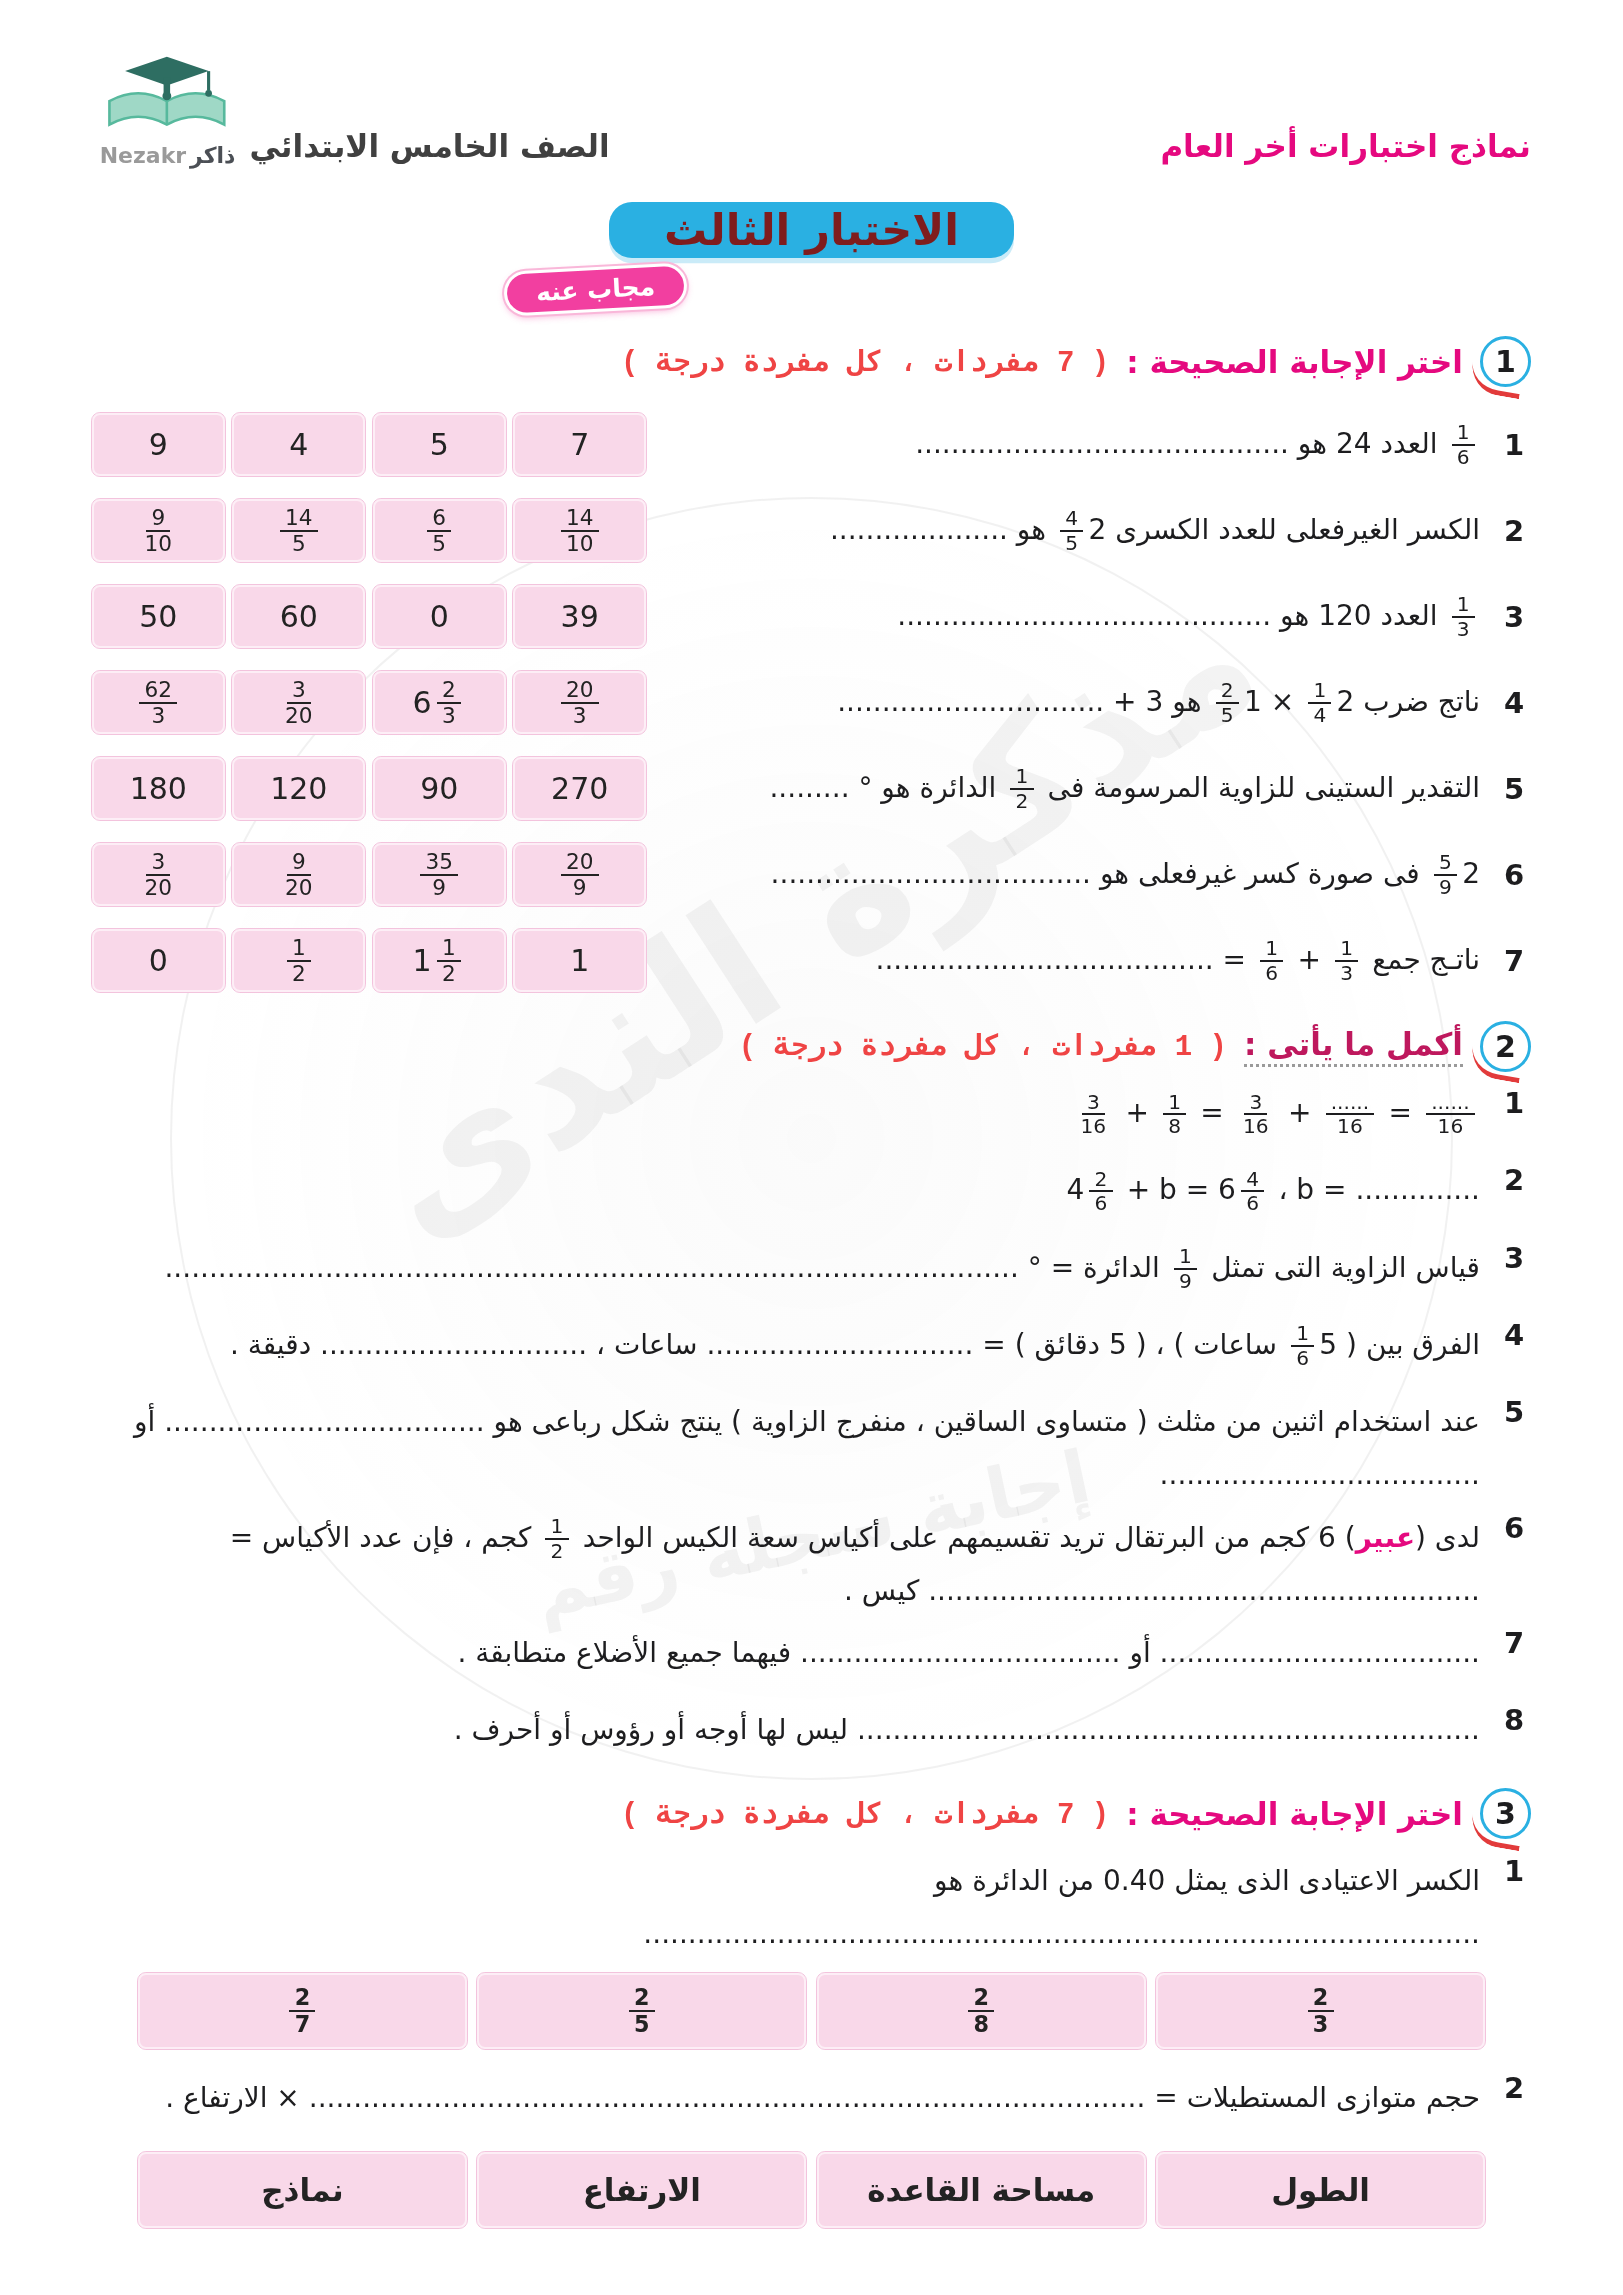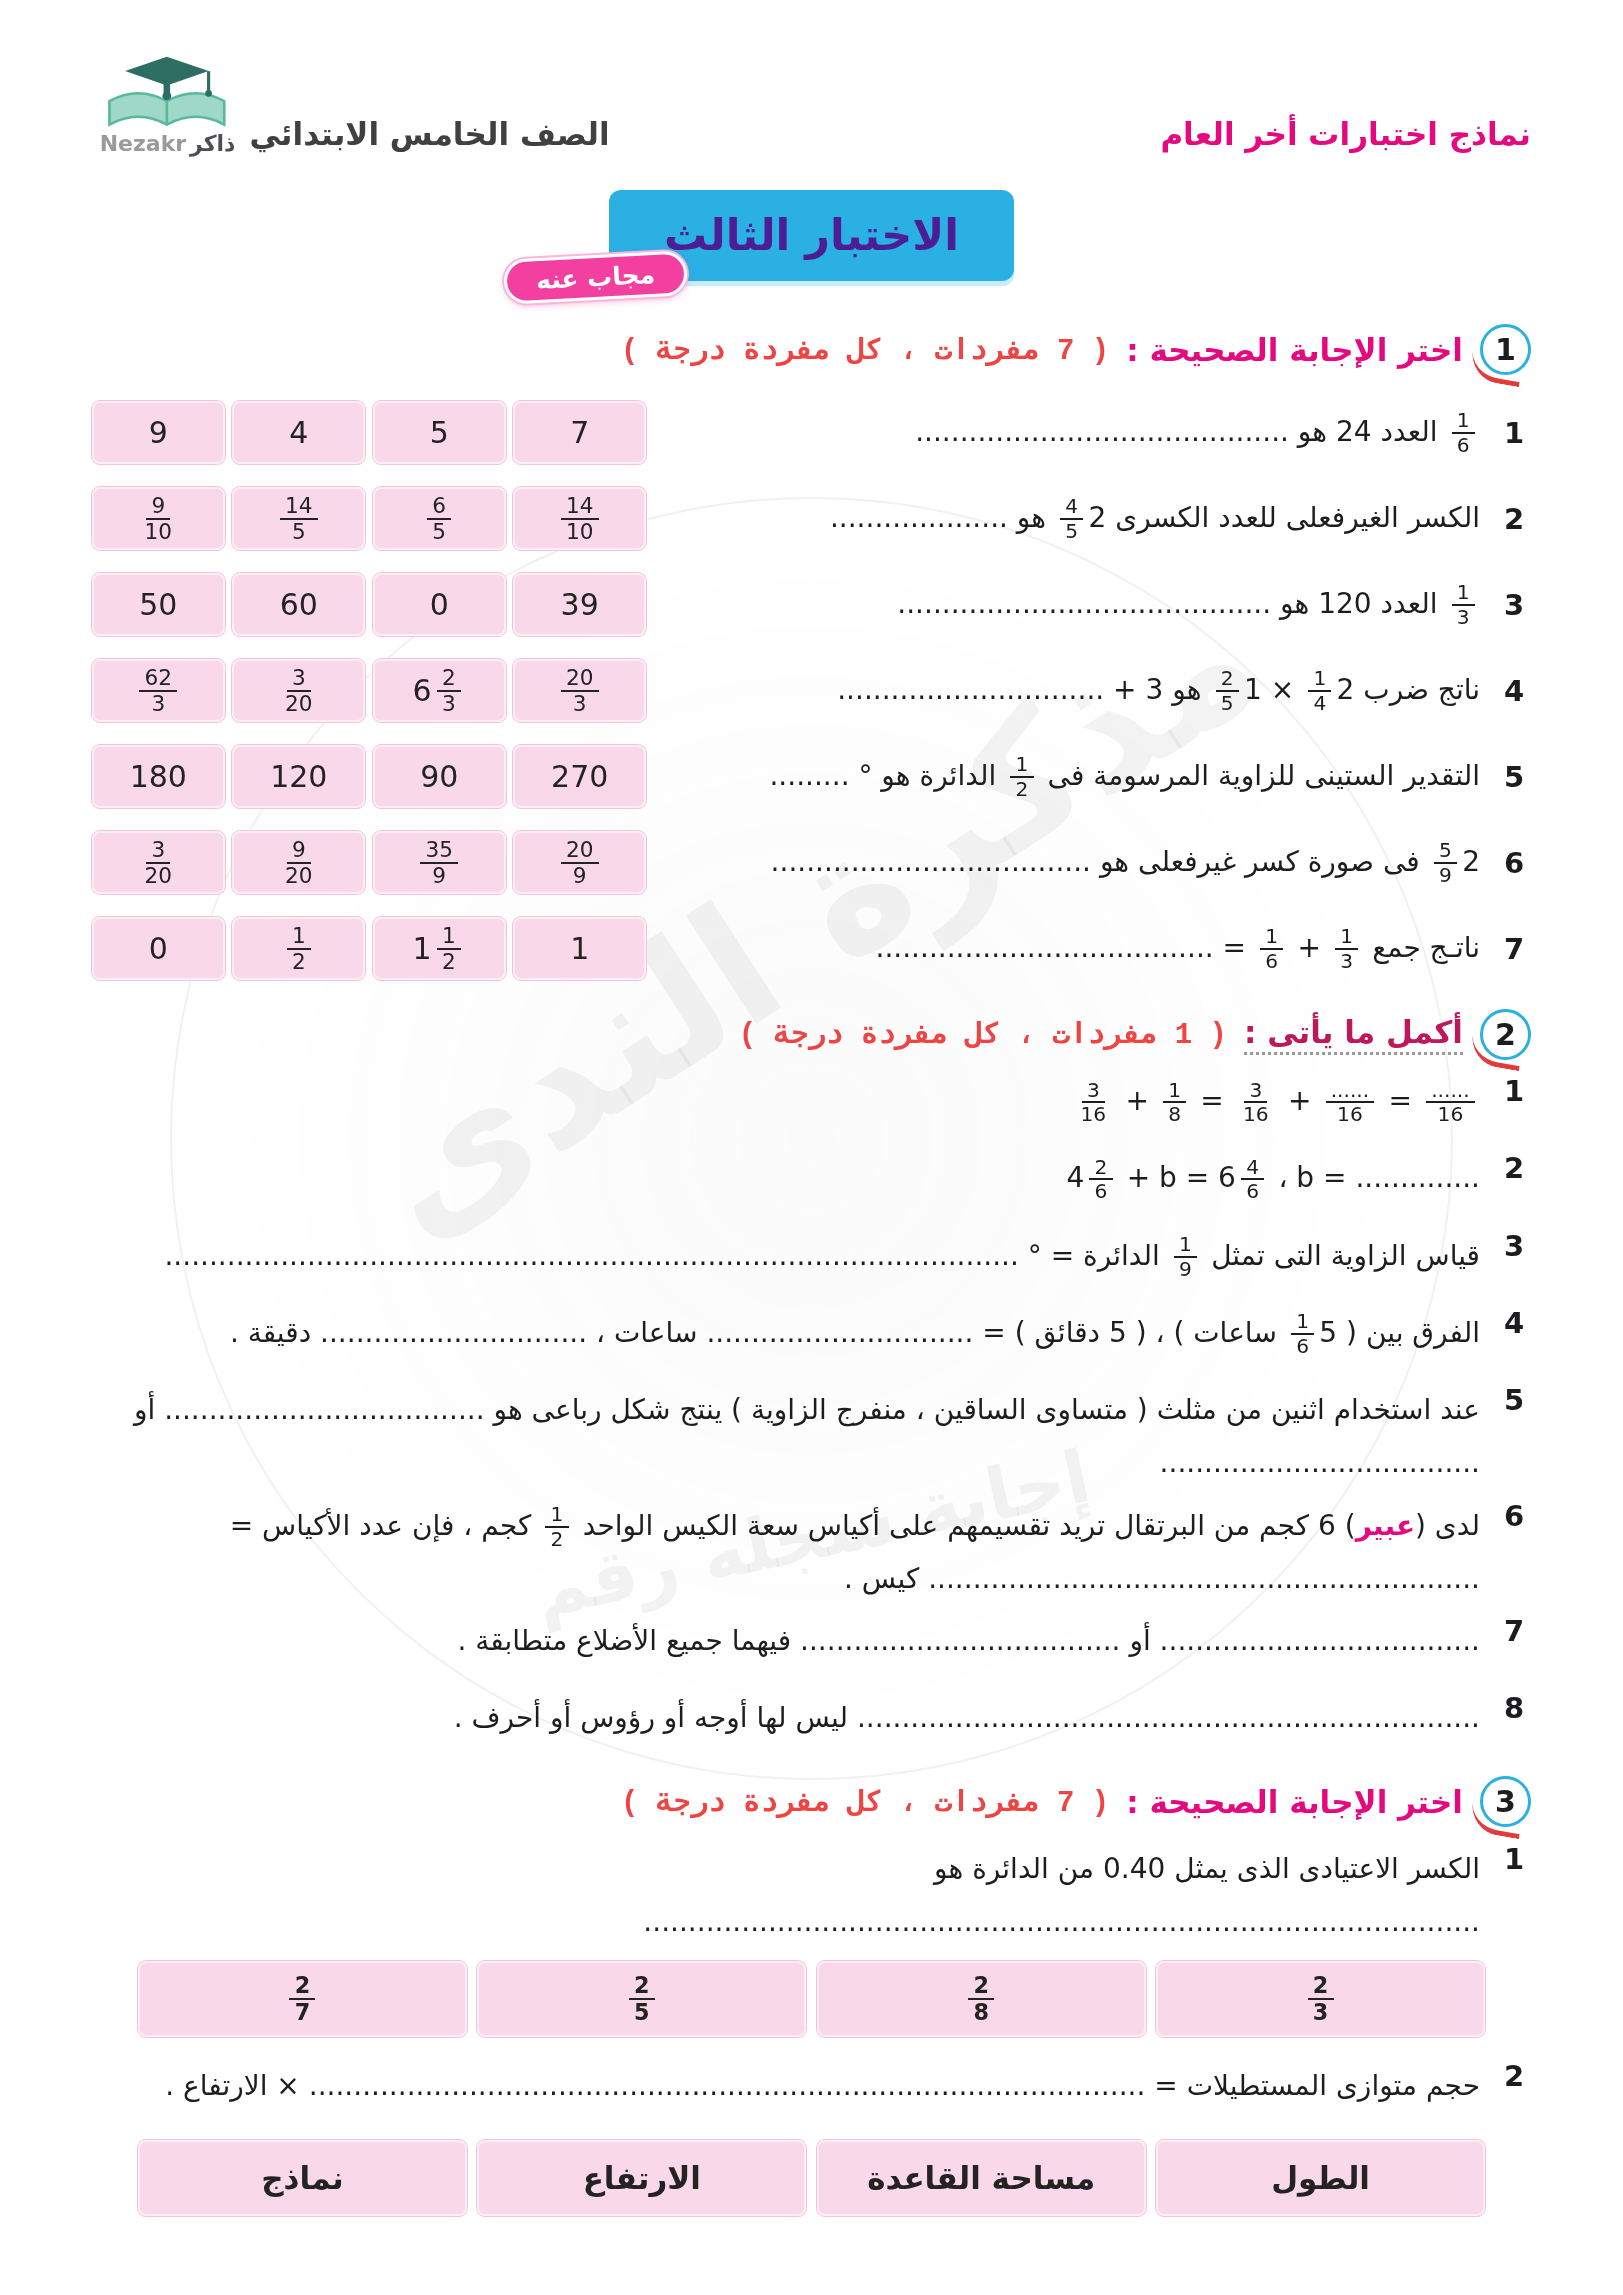--- a/index.html
+++ b/index.html
@@ -23,29 +23,29 @@
   .wm-line2{
     position:absolute; top:1492px; left:50%; transform:translateX(-50%) rotate(-12deg);
     font-size:72px; font-weight:bold; color:rgba(100,100,100,0.08); white-space:nowrap;
   }
   
   .content{ position:relative; z-index:1; padding:46px 92px 0 92px; }
   
   .header{ display:flex; justify-content:space-between; align-items:flex-end; }
   .program-title{ color:#e5097f; font-size:31px; font-weight:bold; padding-bottom:3.9px; }
   .header-left{ display:flex; align-items:flex-end; gap:6.5px; }
-  .logo-block{ display:flex; flex-direction:column; align-items:center; width:151px; }
+  .logo-block{ display:flex; flex-direction:column; align-items:center; width:151px;gap:12px; }
   .logo-word{ font-size:22px; color:#9a9a9a; font-weight:bold; margin-top:-9.2px; white-space:nowrap; }
   .logo-word .ar{ color:#4b4f55; margin-left:3.9px; }
   .grade-title{ color:#404040; font-size:31px; font-weight:bold; padding-bottom:3.9px; }
   
   .title-wrap{ position:relative; display:flex; justify-content:center; margin:34px 0 23.6px 0; height:111px; }
   .exam-title{
-    background:#2ab0e2; color:#4c1d95; font-size:43px; font-weight:bold;
-    padding:11.8px 55px; border-radius:12px; height:91px; display:flex; align-items:center;
+    background:#2ab0e2; color:#7f1d1d; font-size:43px; font-weight:bold;
+    padding:11.8px 55px; border-radius:23px; height:56px; display:flex; align-items:center;
     box-shadow:0 5.2px 0 rgba(42,176,226,0.25);
   }
   .answered-badge{
     position:absolute; top:65px; right:calc(50% + 124px);
     background:#f23fa0; color:#fff; font-size:25px; font-weight:bold;
     padding:5.2px 29px; border-radius:654px; border:3.9px solid #fff;
     box-shadow:0 0 0 2px #f9b7d9, 0 2.6px 6.5px rgba(242,63,160,0.35);
     white-space:nowrap; transform:rotate(-3deg);
   }
   

